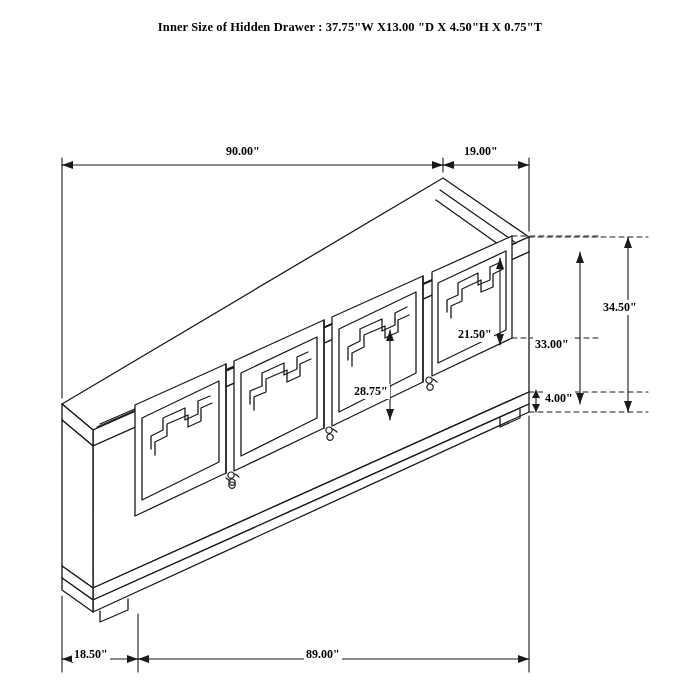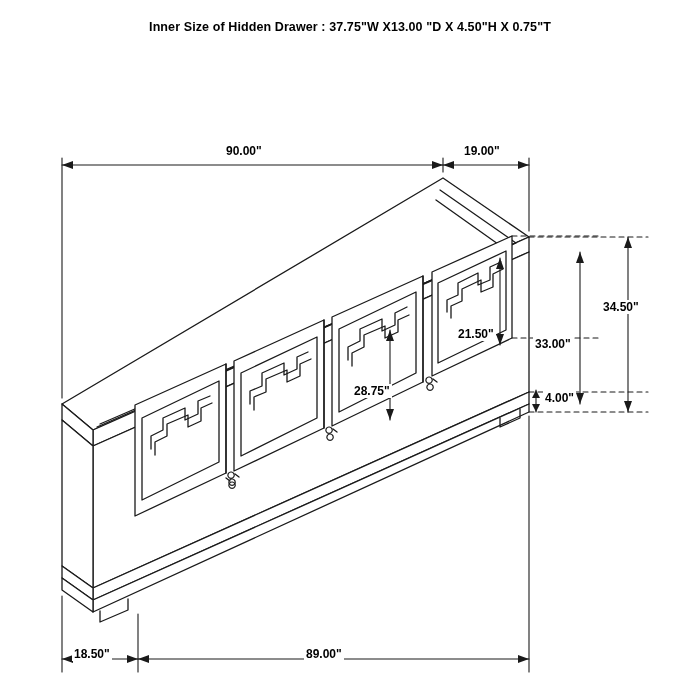--- a/index.html
+++ b/index.html
@@ -14,20 +14,21 @@
     color: #000000;
     position: relative;
     overflow: hidden;
   }
   #stage {
     position: absolute;
     left: 0;
     top: 0;
     width: 700px;
     height: 644px;
+    font-family: Liberation Serif, serif;
   }
   #title {
     position: absolute;
     left: 0;
     top: 20px;
     width: 700px;
     text-align: center;
     font-size: 12.5px;
     font-weight: bold;
     letter-spacing: 0.1px;

